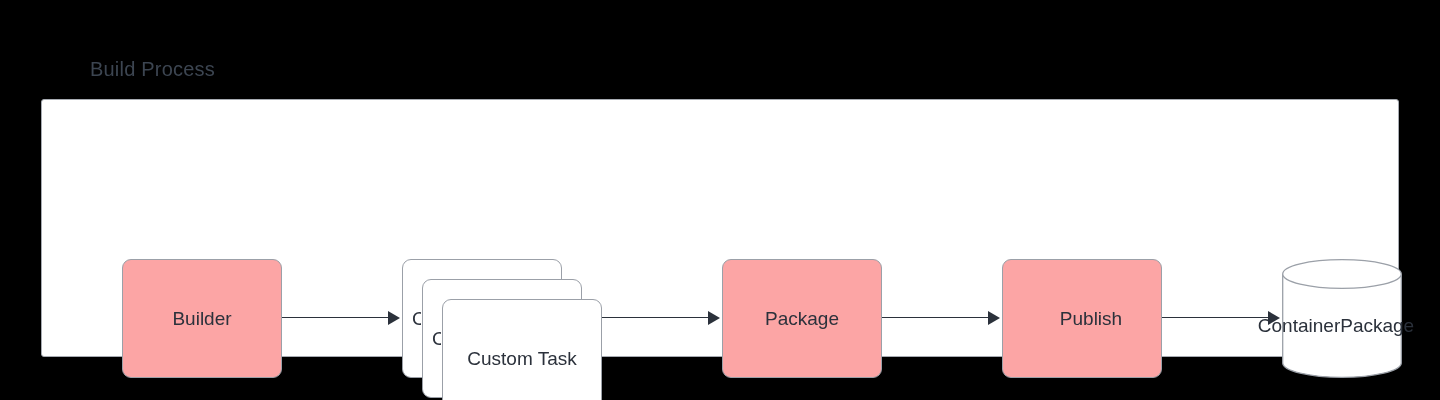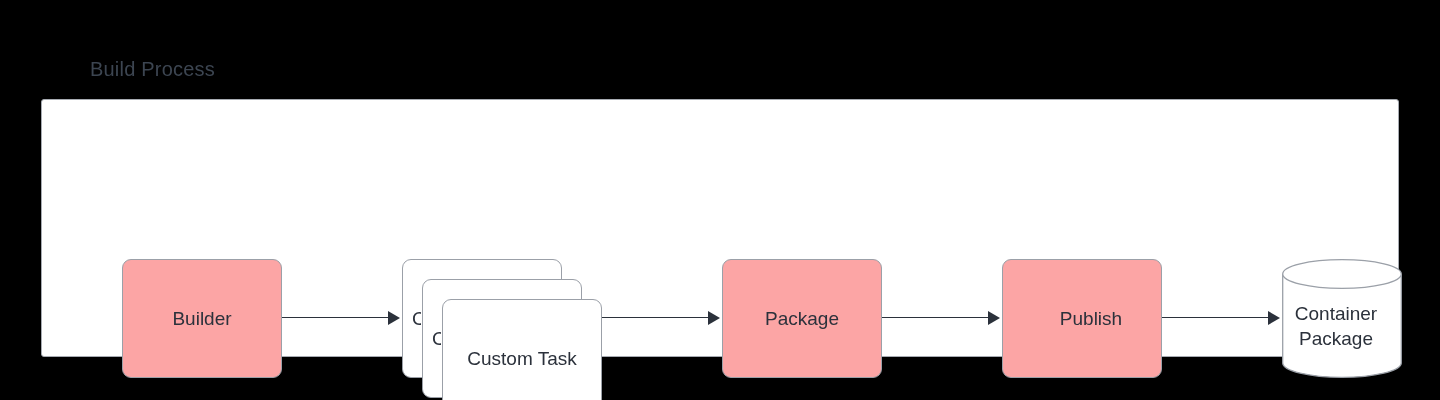--- a/index.html
+++ b/index.html
@@ -149,21 +149,21 @@
     top: 0;
     display: block;
   }
   #registry-label {
     position: absolute;
     left: 0;
     top: 0;
     width: 108px;
     height: 119px;
     display: flex;
-    flex-direction: column;
+    flex-direction: row;
     align-items: center;
     justify-content: center;
     padding-top: 14px;
     box-sizing: border-box;
     color: #2b313b;
     font-size: 19px;
     line-height: 25px;
     text-align: center;
   }
 

